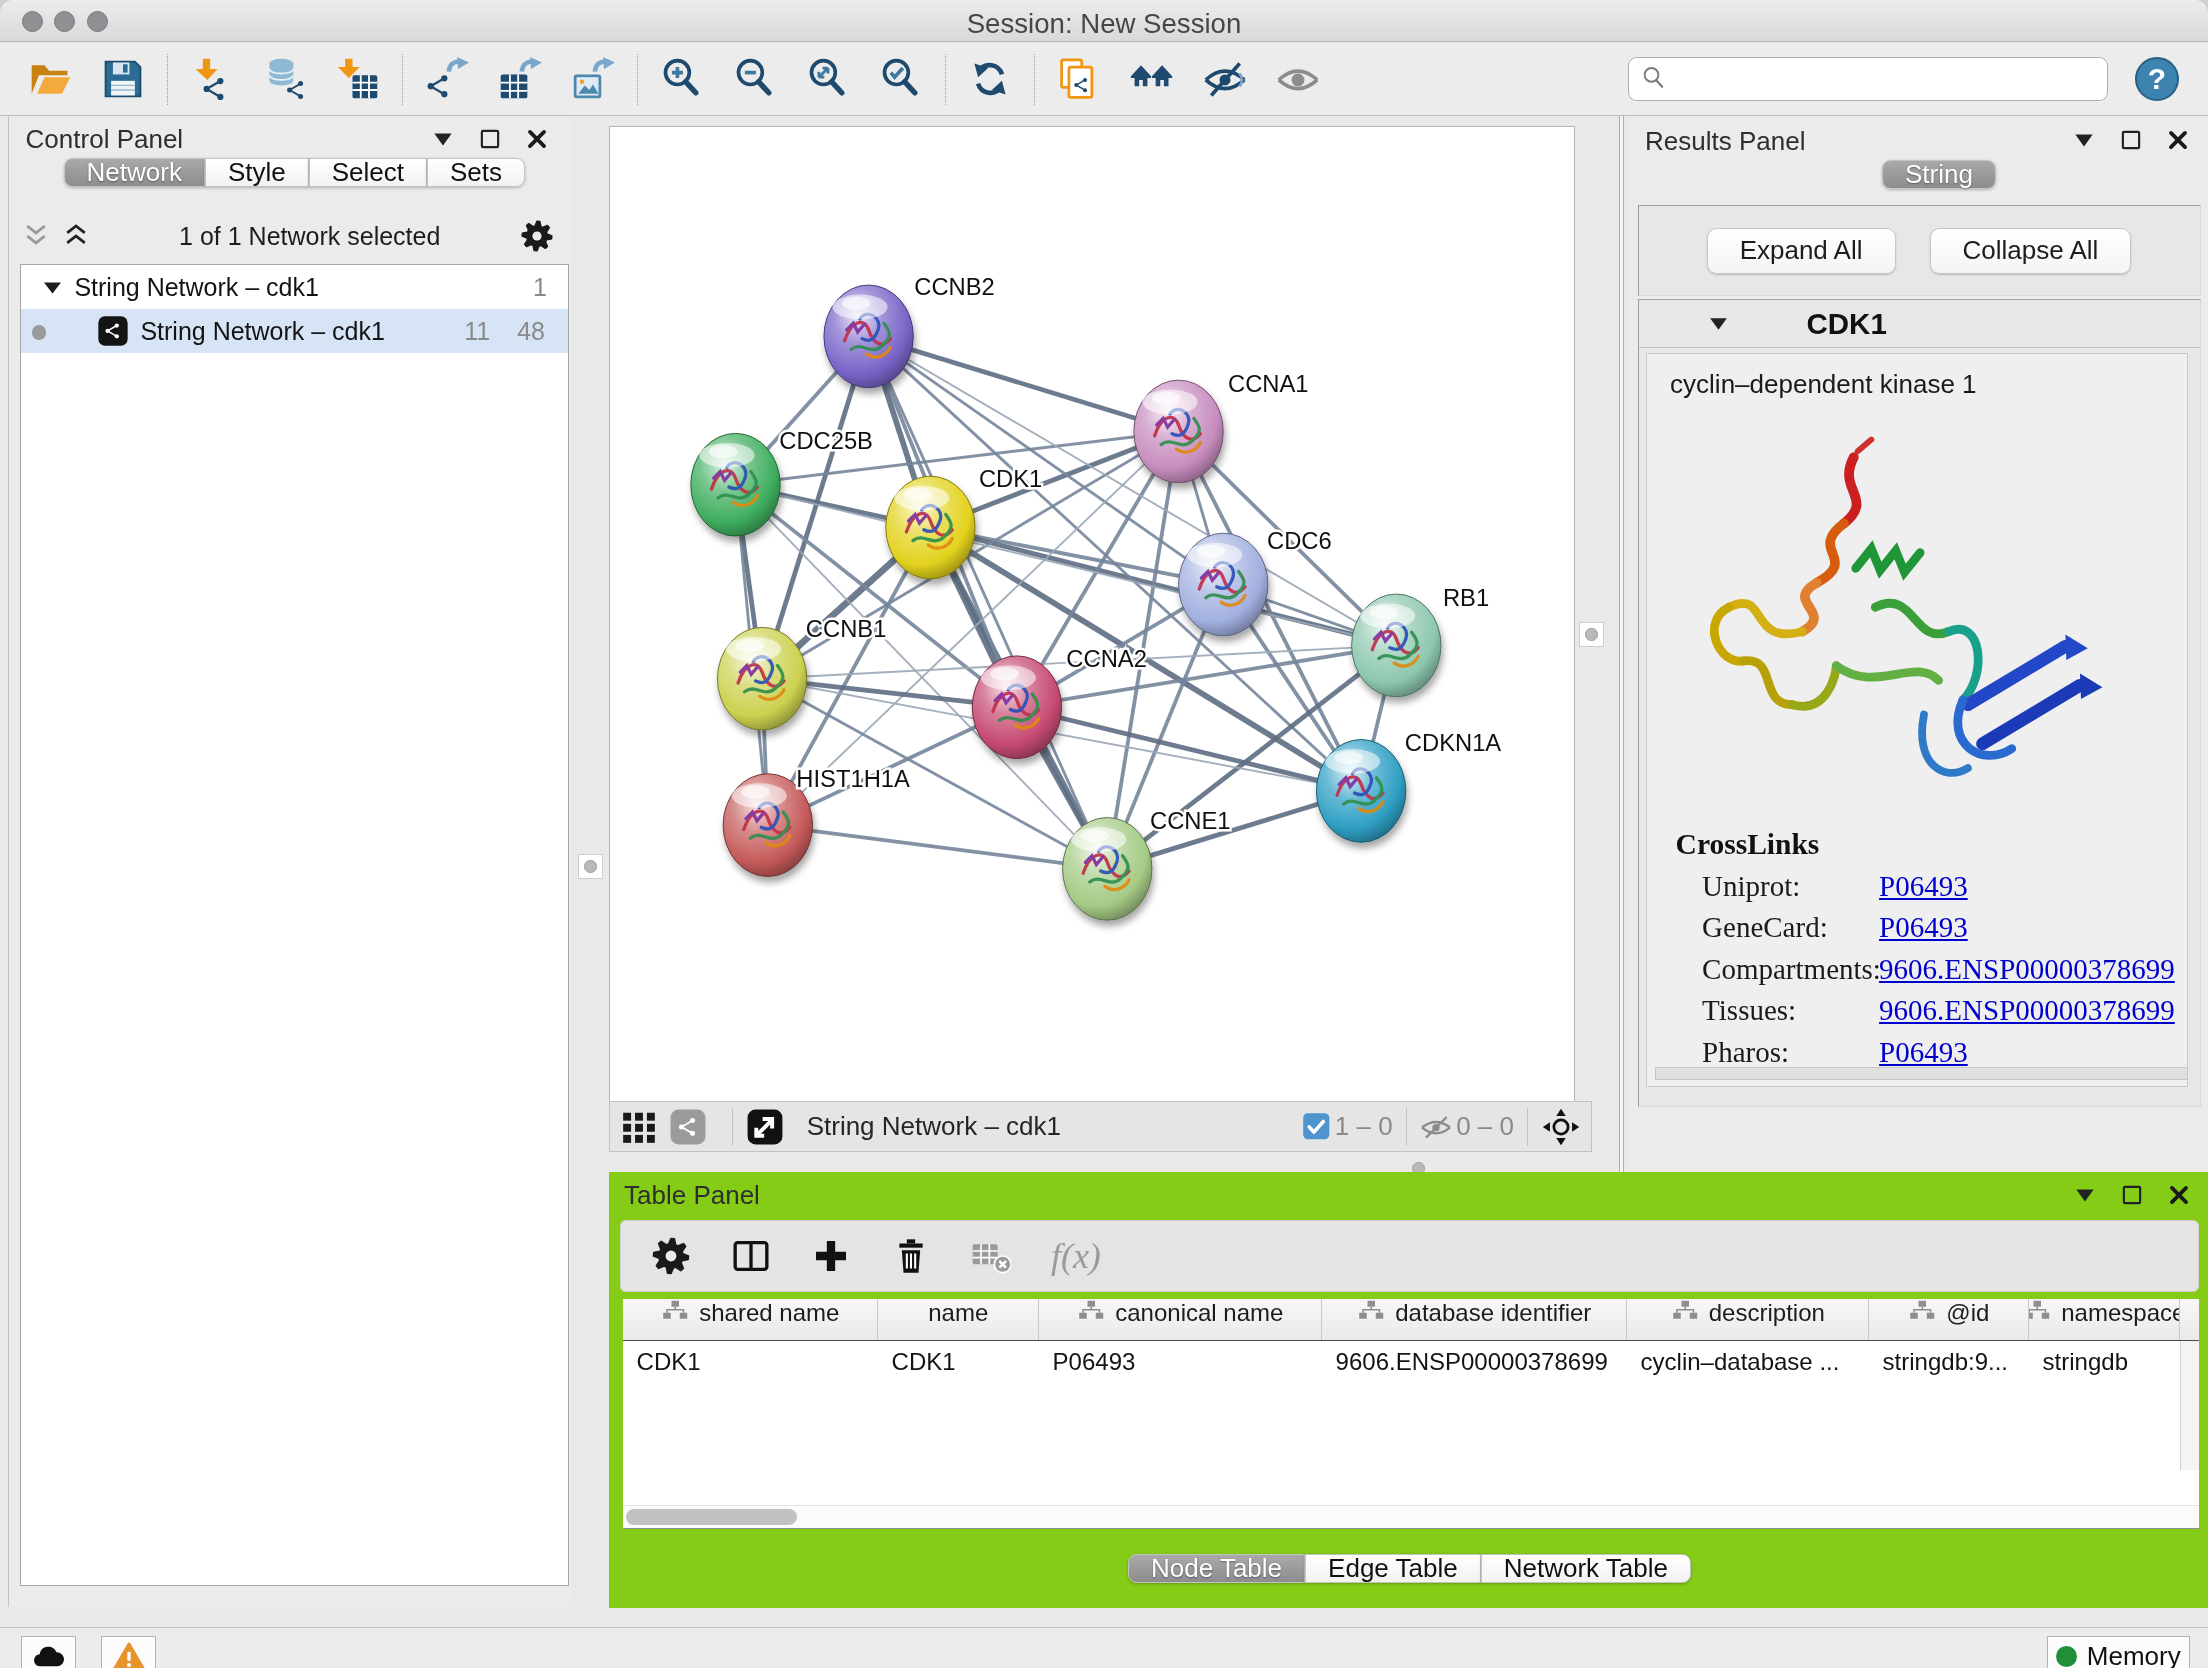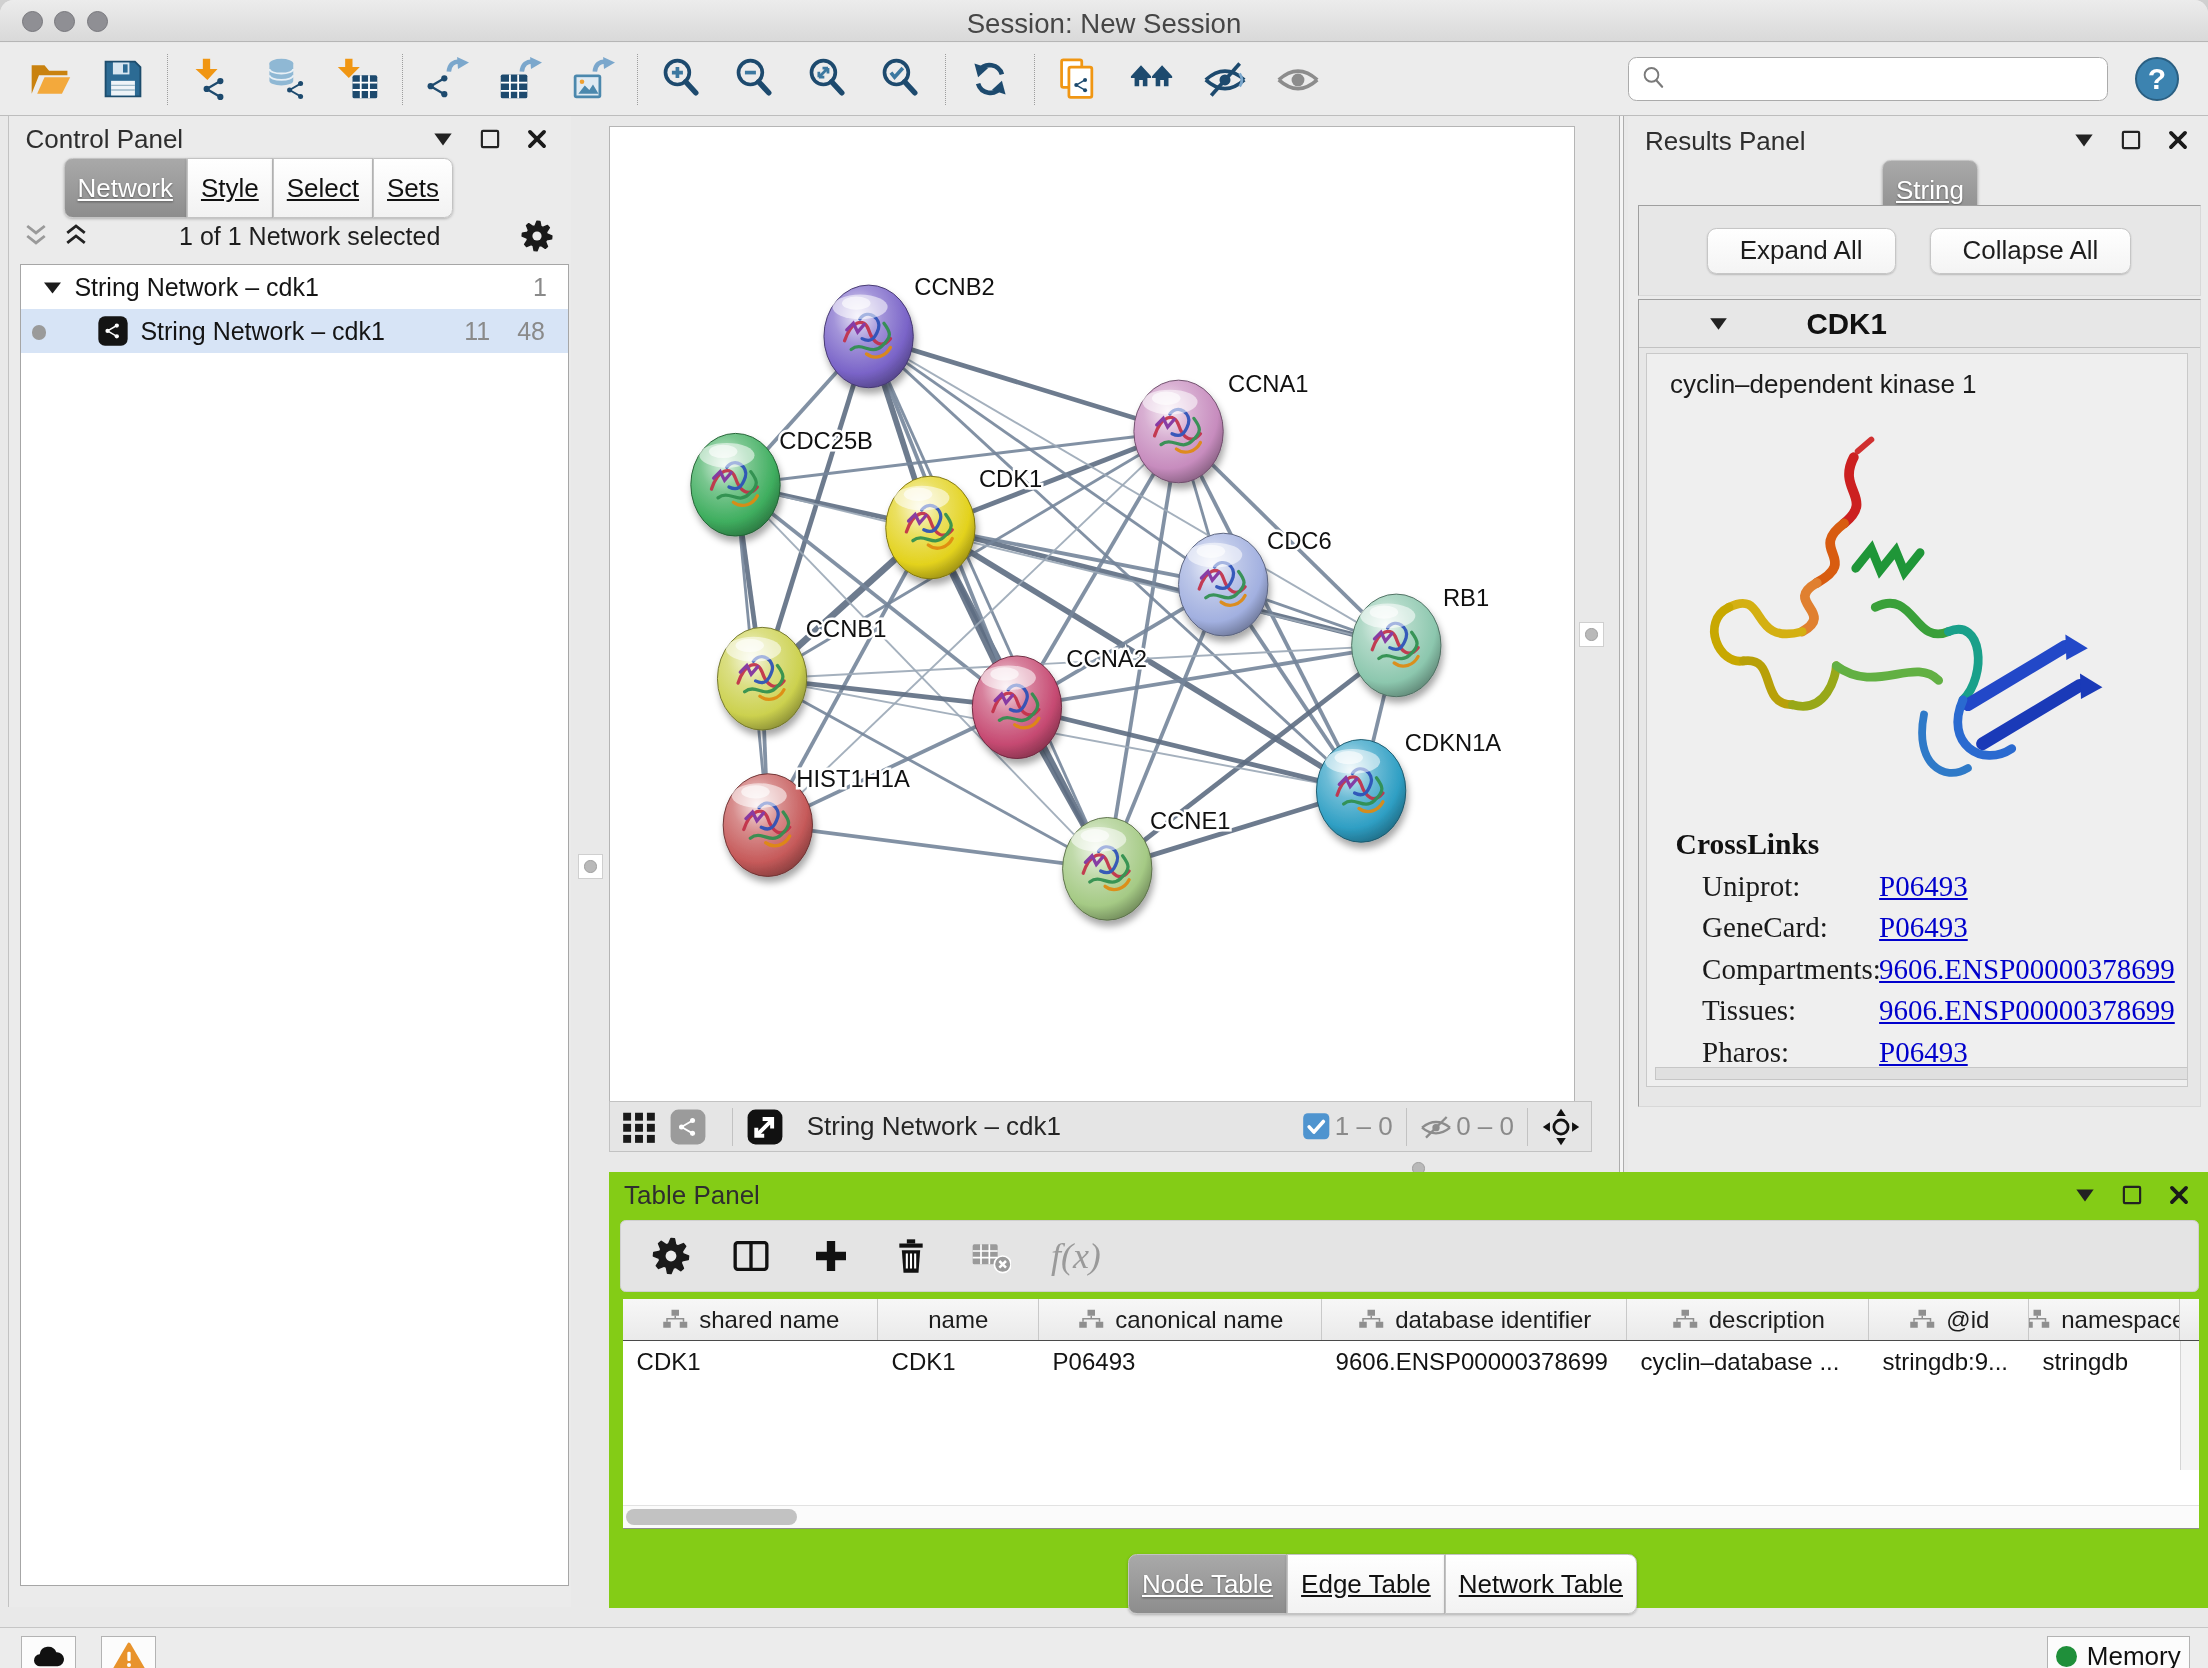--- a/index.html
+++ b/index.html
@@ -25,22 +25,22 @@
   .search-box svg{width:30px;height:30px;}
   .search-box input{border:none;outline:none;flex:1;font-size:25px;height:38px;background:transparent;}
   .help-btn{margin-left:25px;width:48px;height:48px;}
   .help-btn svg{width:48px;height:48px;}
 
   
   .panel-title{font-size:26px;color:#2e2e2e;}
   .panel-ctrls{position:absolute;display:flex;align-items:center;gap:21px;}
   .pc-icon{width:26px;height:26px;display:inline-block;}
   .pc-icon svg{width:26px;height:26px;}
-  .tab{height:60px;padding:0 13px;display:flex;align-items:center;justify-content:center;font-size:26px;color:#111;
-    background:linear-gradient(#ffffff,#f2f2f2);border:1px solid #c3c3c3;cursor:pointer;box-shadow:0 1px 2.9px rgba(0,0,0,.25);text-decoration:underline;}
+  .tab{height:29px;padding:0 22px;display:flex;align-items:center;justify-content:center;font-size:26px;color:#111;
+    background:linear-gradient(#ffffff,#f2f2f2);border:1px solid #c3c3c3;cursor:pointer;box-shadow:0 1px 2.9px rgba(0,0,0,.25);}
   .tab:first-child{border-radius:8.6px 0 0 8.6px;}
   .tab:last-child{border-radius:0 8.6px 8.6px 0;}
   .tab.single{border-radius:8.6px;}
   .tab.active{background:linear-gradient(#a9a9a9,#8d8d8d);color:#fff;text-shadow:0 1px 1.9px rgba(0,0,0,.4);}
 
   
   .control-panel{position:absolute;left:7.6px;top:116px;width:563px;height:1491px;background:#ebebeb;border-left:1px solid #c2c2c2;}
   .cp-title{position:absolute;left:17px;top:7.6px;}
   .cp-tabs{position:absolute;left:55px;top:42px;display:flex;}
   .cp-subhdr{position:absolute;left:11.4px;top:99px;width:540px;height:42px;display:flex;align-items:center;}
@@ -95,21 +95,21 @@
   
   .table-panel{position:absolute;left:609px;top:1172px;width:1600px;height:436px;background:#84cc16;}
   .tp-title{position:absolute;left:15px;top:7.6px;}
   .tp-toolbar{position:absolute;left:11.4px;top:48px;width:1579px;height:72px;background:#e4e4e4;
     border:1px solid #d0d0d0;border-radius:5.7px;display:flex;align-items:center;gap:38px;padding:0 28.5px;}
   .tp-tool{width:42px;height:42px;display:flex;align-items:center;justify-content:center;cursor:pointer;}
   .tp-tool svg{width:40px;height:40px;}
   .fx{font-family:"Liberation Serif",serif;font-style:italic;font-size:36px;color:#9a9a9a;}
   .ntable{position:absolute;left:14.3px;top:127px;width:1576px;height:230px;background:#fff;border-bottom:1.9px solid #8e8e8e;}
   .nt-header{display:flex;height:42px;background:linear-gradient(#f7f7f7,#eaeaea);border-bottom:1.9px solid #4a4a4a;}
-  .nt-hcell{display:flex;align-items:center;justify-content:center;gap:9.5px;font-size:24px;color:#1c1c1c;
+  .nt-hcell{display:flex;align-items:flex-start;justify-content:center;gap:9.5px;font-size:24px;color:#1c1c1c;
     border-right:1px solid #c9c9c9;overflow:hidden;white-space:nowrap;flex:none;}
   .nt-hcell svg{width:28.5px;height:21px;flex:none;}
   .nt-row{display:flex;height:42px;background:#fff;}
   .nt-cell{font-size:24px;color:#141414;padding:6.7px 0 0 13.3px;border-right:1px solid transparent;
     overflow:hidden;white-space:nowrap;flex:none;}
   .nt-vscroll{position:absolute;right:0;top:42px;width:19px;height:129px;background:#f4f4f4;border-left:1px solid #d5d5d5;}
   .nt-hscroll{position:absolute;left:0;bottom:0;width:1576px;height:23px;background:#fbfbfb;border-top:1px solid #e2e2e2;}
   .nt-thumb{position:absolute;left:2.9px;top:2.9px;width:171px;height:16px;border-radius:8.6px;background:#c2c2c2;}
   .tp-tabs{position:absolute;left:519px;top:382px;display:flex;}
 

